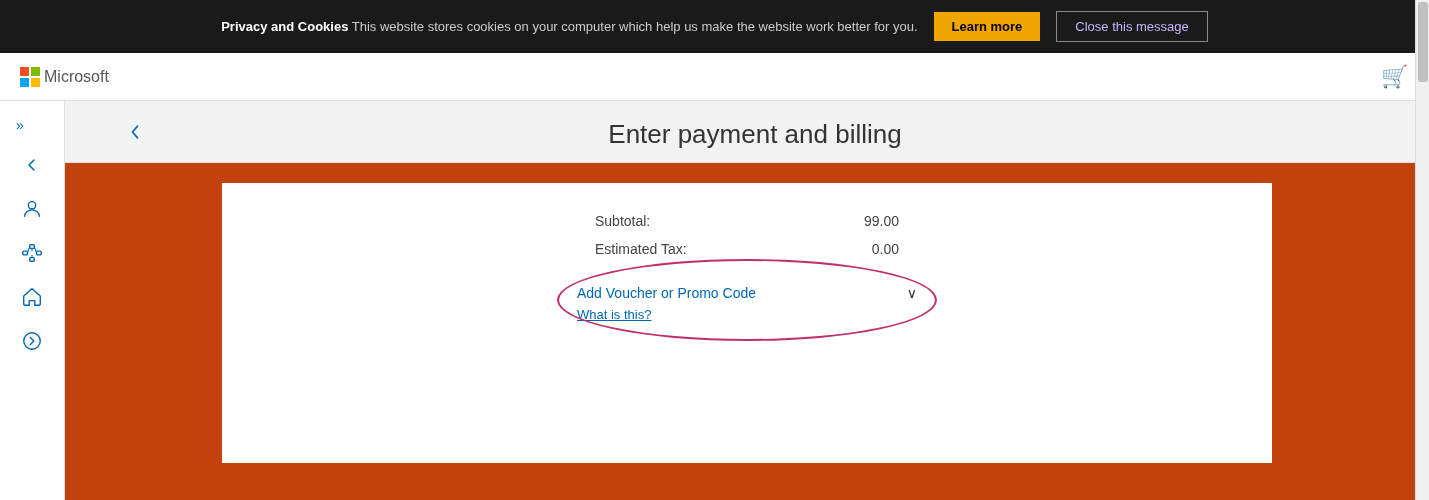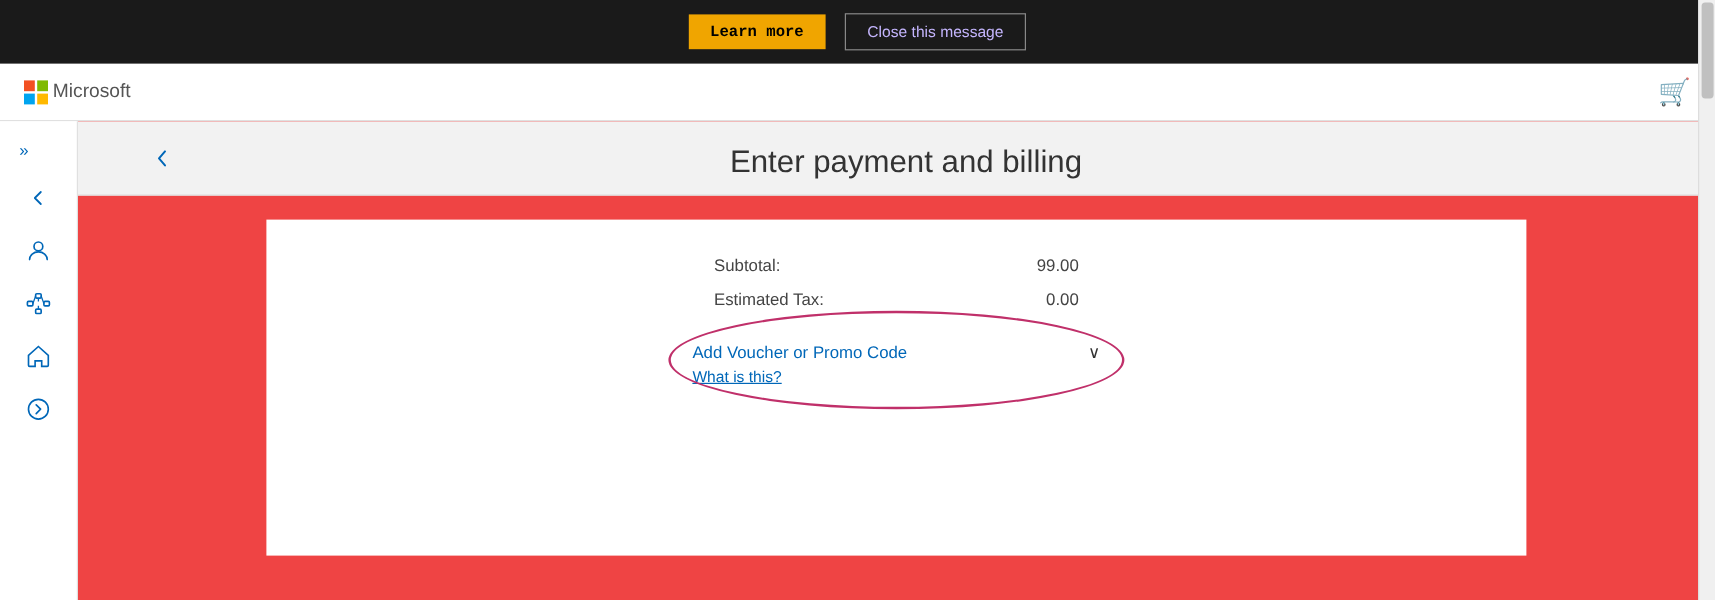--- a/index.html
+++ b/index.html
@@ -26,21 +26,20 @@
     }
     .btn-learn-more {
       background: #f0a500;
       color: #000;
       border: none;
       padding: 7px 18px;
       font-size: 13px;
       font-weight: 600;
       cursor: pointer;
       white-space: nowrap;
-      font-family: Liberation Mono, monospace;
     }
     .btn-close-message {
       background: transparent;
       color: #c4b5fd;
       border: 1px solid #888;
       padding: 7px 18px;
       font-size: 13px;
       cursor: pointer;
       white-space: nowrap;
     }
@@ -127,21 +126,21 @@
       justify-content: center;
       color: #0067b8;
       font-size: 20px;
       cursor: pointer;
       border-radius: 2px;
     }
 
     
     .main-content {
       flex: 1;
-      background: #ef4444;
+      background: #c2410c;
       overflow-y: auto;
       padding: 0;
     }
     .page-header {
       background: #f2f2f2;
       padding: 18px 0 12px 60px;
       display: flex;
       align-items: center;
       gap: 16px;
       border-bottom: 1px solid #e0e0e0;
@@ -283,20 +282,24 @@
       margin: 2px auto;
       height: 80px;
       background: #c0c0c0;
       border-radius: 3px;
     }
   </style>
 </head>
 <body>
 
 <div class="cookie-banner">
+  <span class="cookie-text">
+    <strong>Privacy and Cookies</strong>
+    <span> This website stores cookies on your computer which help us make the website work better for you.</span>
+  </span>
   <button class="btn-learn-more">Learn more</button>
   <button class="btn-close-message">Close this message</button>
   <div class="scrollbar-placeholder"></div>
 </div>
 
 <div class="header">
   <div class="microsoft-logo">
     <div class="ms-grid">
       <div class="ms-grid-cell-1"></div>
       <div class="ms-grid-cell-2"></div>

